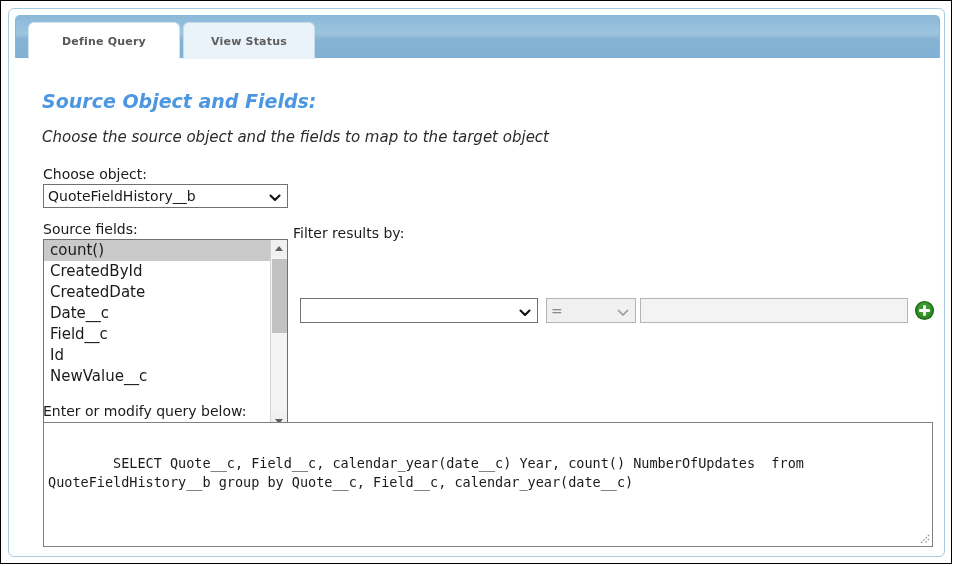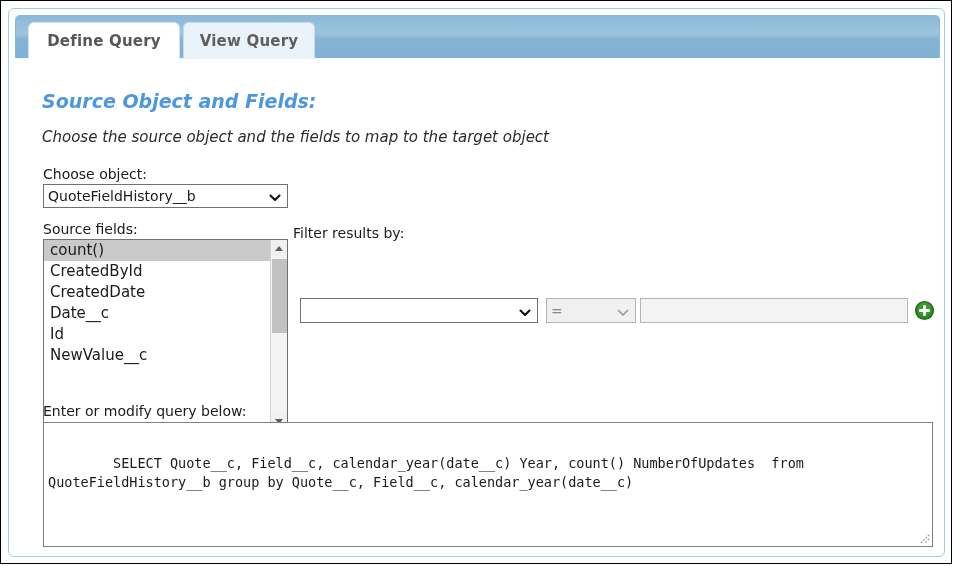--- a/index.html
+++ b/index.html
@@ -47,21 +47,21 @@
     border-bottom: none;
   }
   .tab {
     position: absolute;
     top: 6px;
     height: 37px;
     box-sizing: border-box;
     display: flex;
     align-items: center;
     justify-content: center;
-    font-size: 15px;
+    font-size: 11px;
     font-weight: bold;
     color: #575757;
     border-radius: 6px 6px 0 0;
     border: 1px solid #b8d4e8;
     border-bottom: none;
     letter-spacing: 0.2px;
     cursor: pointer;
     user-select: none;
   }
   .tab.active {
@@ -273,21 +273,21 @@
 <body>
 
 <div id="page-frame">
   <div id="panel">
 
     <div class="tabstrip">
       <div class="tab active">
         <span>Define Query</span>
       </div>
       <div class="tab inactive">
-        <span>View Query</span>
+        <span>View Status</span>
       </div>
     </div>
 
     <div class="content">
 
       <div class="section-heading">Source Object and Fields:</div>
 
       <div class="instruction">Choose the source object and the fields to map to the target object</div>
 
       <div class="field-label" id="label-source-object">Choose object:</div>
@@ -302,20 +302,21 @@
       </div>
 
       <div class="field-label" id="label-source-fields">Source fields:</div>
 
       <div id="listbox-source-fields">
         <div class="lb-items">
           <div class="lb-item selected">count()</div>
           <div class="lb-item">CreatedById</div>
           <div class="lb-item">CreatedDate</div>
           <div class="lb-item">Date__c</div>
+          <div class="lb-item">Field__c</div>
           <div class="lb-item">Id</div>
           <div class="lb-item">NewValue__c</div>
         </div>
         <div class="lb-scrollbar">
           <div class="sb-arrow up">
             <span class="tri"></span>
           </div>
           <div class="sb-thumb"></div>
           <div class="sb-arrow down">
             <span class="tri"></span>

